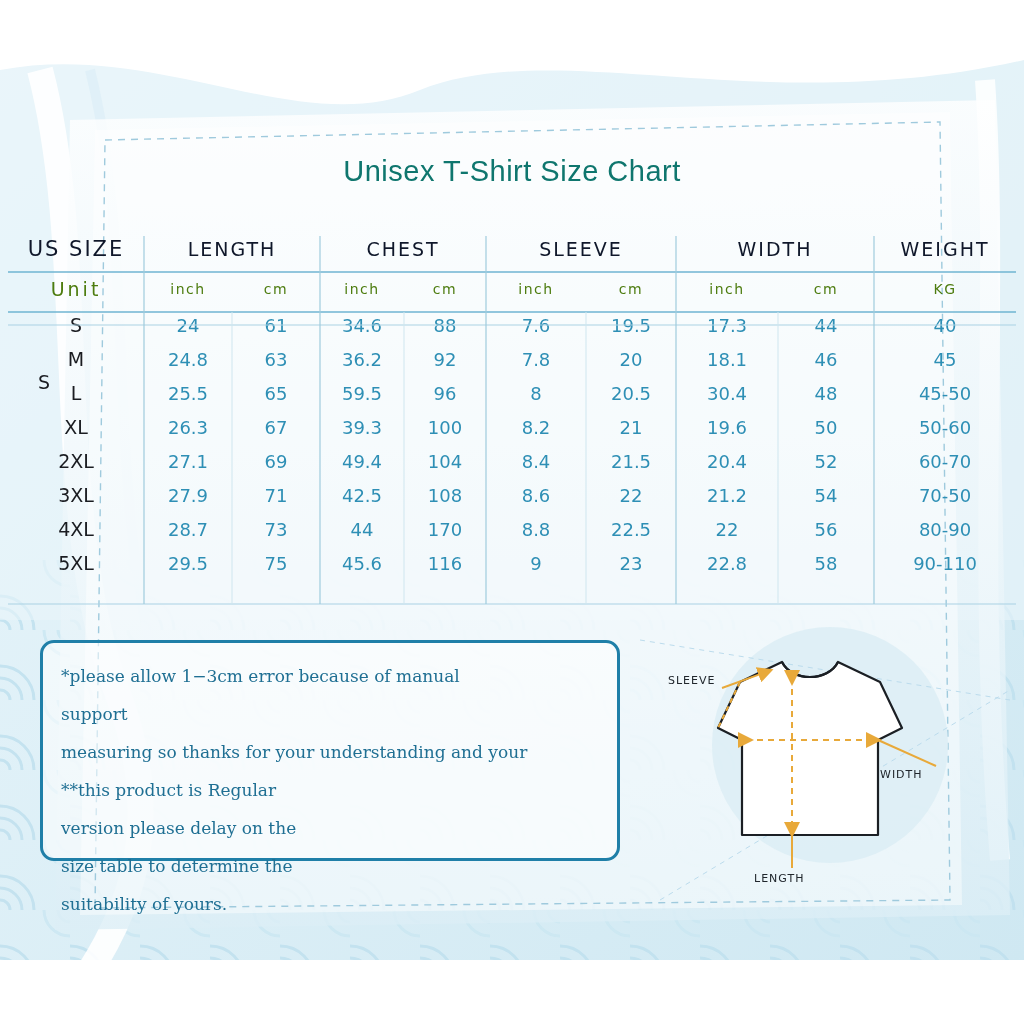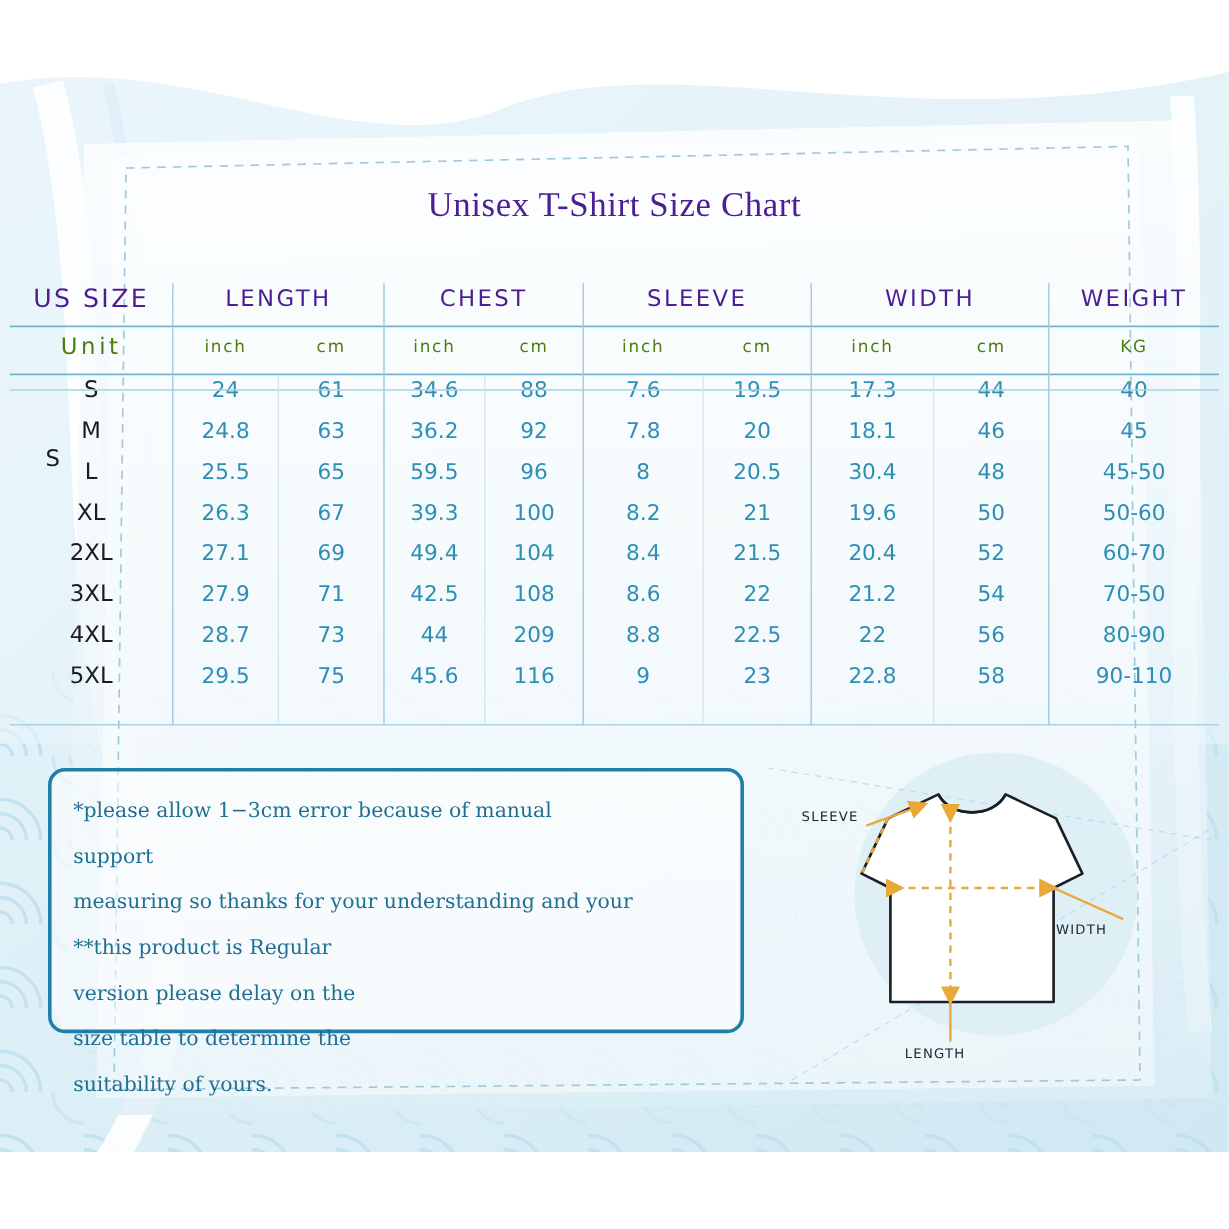--- a/index.html
+++ b/index.html
@@ -25,23 +25,23 @@
     inset: 0;
     pointer-events: none;
   }
 
   
   .title {
     position: absolute;
     left: 0; right: 0;
     top: 155px;
     text-align: center;
-    color: #4c1d95;
+    color: #0f766e;
     font-size: 29px;
-    font-family: Liberation Serif, serif;
+    font-family: Liberation Sans, sans-serif;
     letter-spacing: 0.5px;
   }
 
   
   .table-wrap {
     position: absolute;
     left: 8px;
     top: 228px;
     width: 1008px;
   }
@@ -54,21 +54,21 @@
   }
   table.size-table th,
   table.size-table td {
     text-align: center;
     padding: 0;
     border: 0;
   }
   .hrow-1 th {
     height: 42px;
     font-weight: normal;
-    color: #4c1d95;
+    color: #0f172a;
     font-size: 19px;
     letter-spacing: 2px;
   }
   .hrow-1 th.us {
     font-size: 21px;
     letter-spacing: 2px;
   }
   .hrow-2 th {
     height: 38px;
     font-weight: normal;
@@ -302,21 +302,21 @@
           <td>22</td>
           <td>21.2</td>
           <td>54</td>
           <td>70-50</td>
         </tr>
         <tr>
           <td class="sz">4XL</td>
           <td>28.7</td>
           <td>73</td>
           <td>44</td>
-          <td>209</td>
+          <td>170</td>
           <td>8.8</td>
           <td>22.5</td>
           <td>22</td>
           <td>56</td>
           <td>80-90</td>
         </tr>
         <tr>
           <td class="sz">5XL</td>
           <td>29.5</td>
           <td>75</td>

